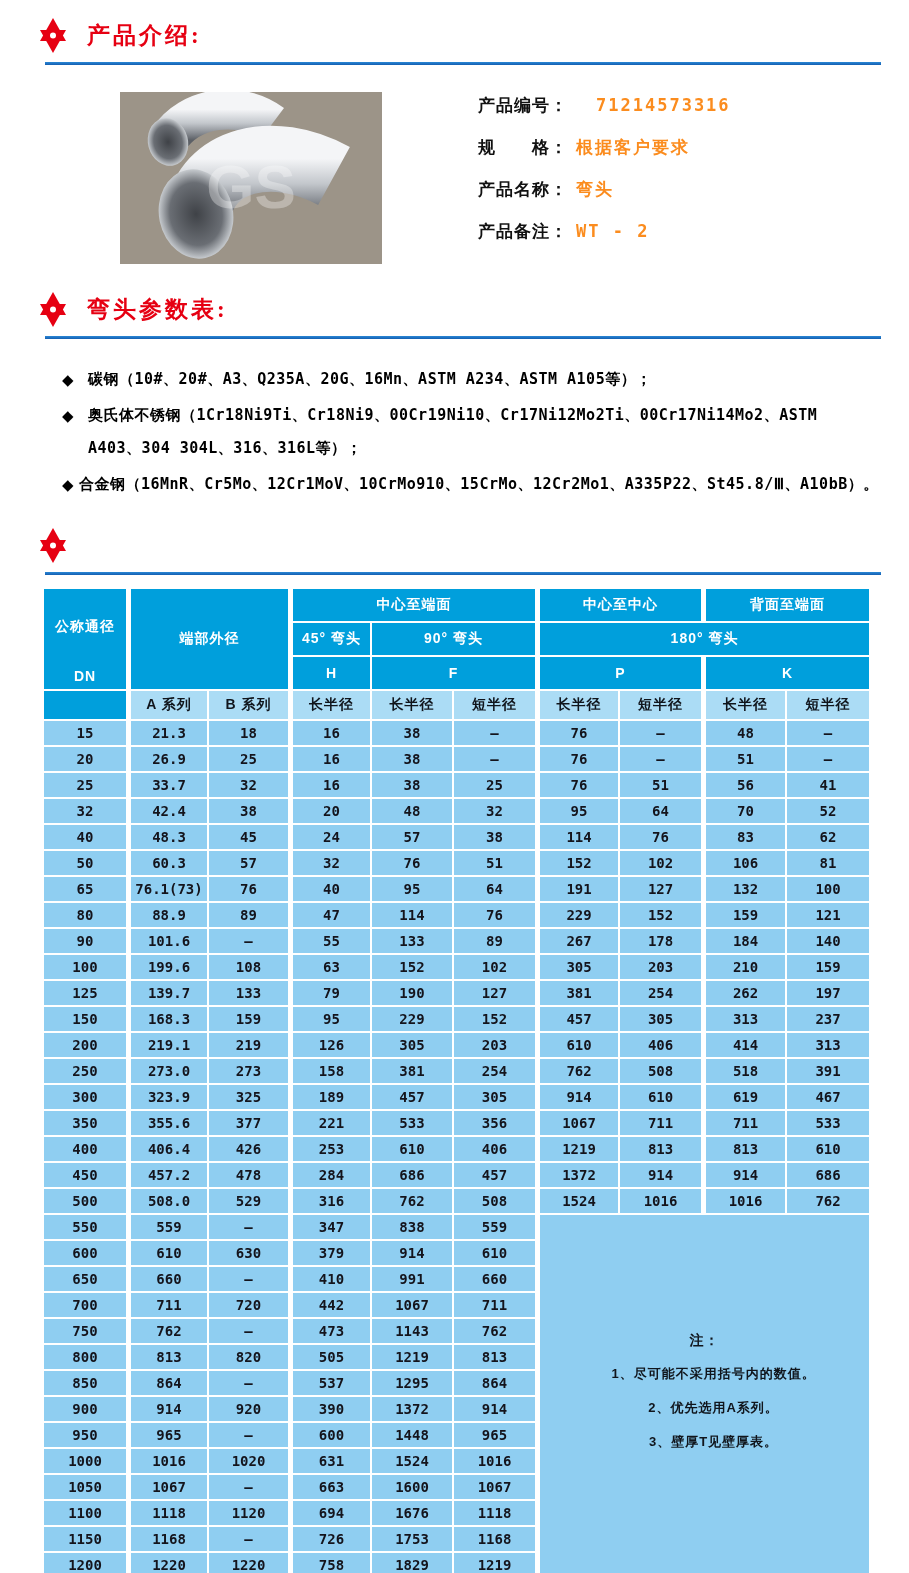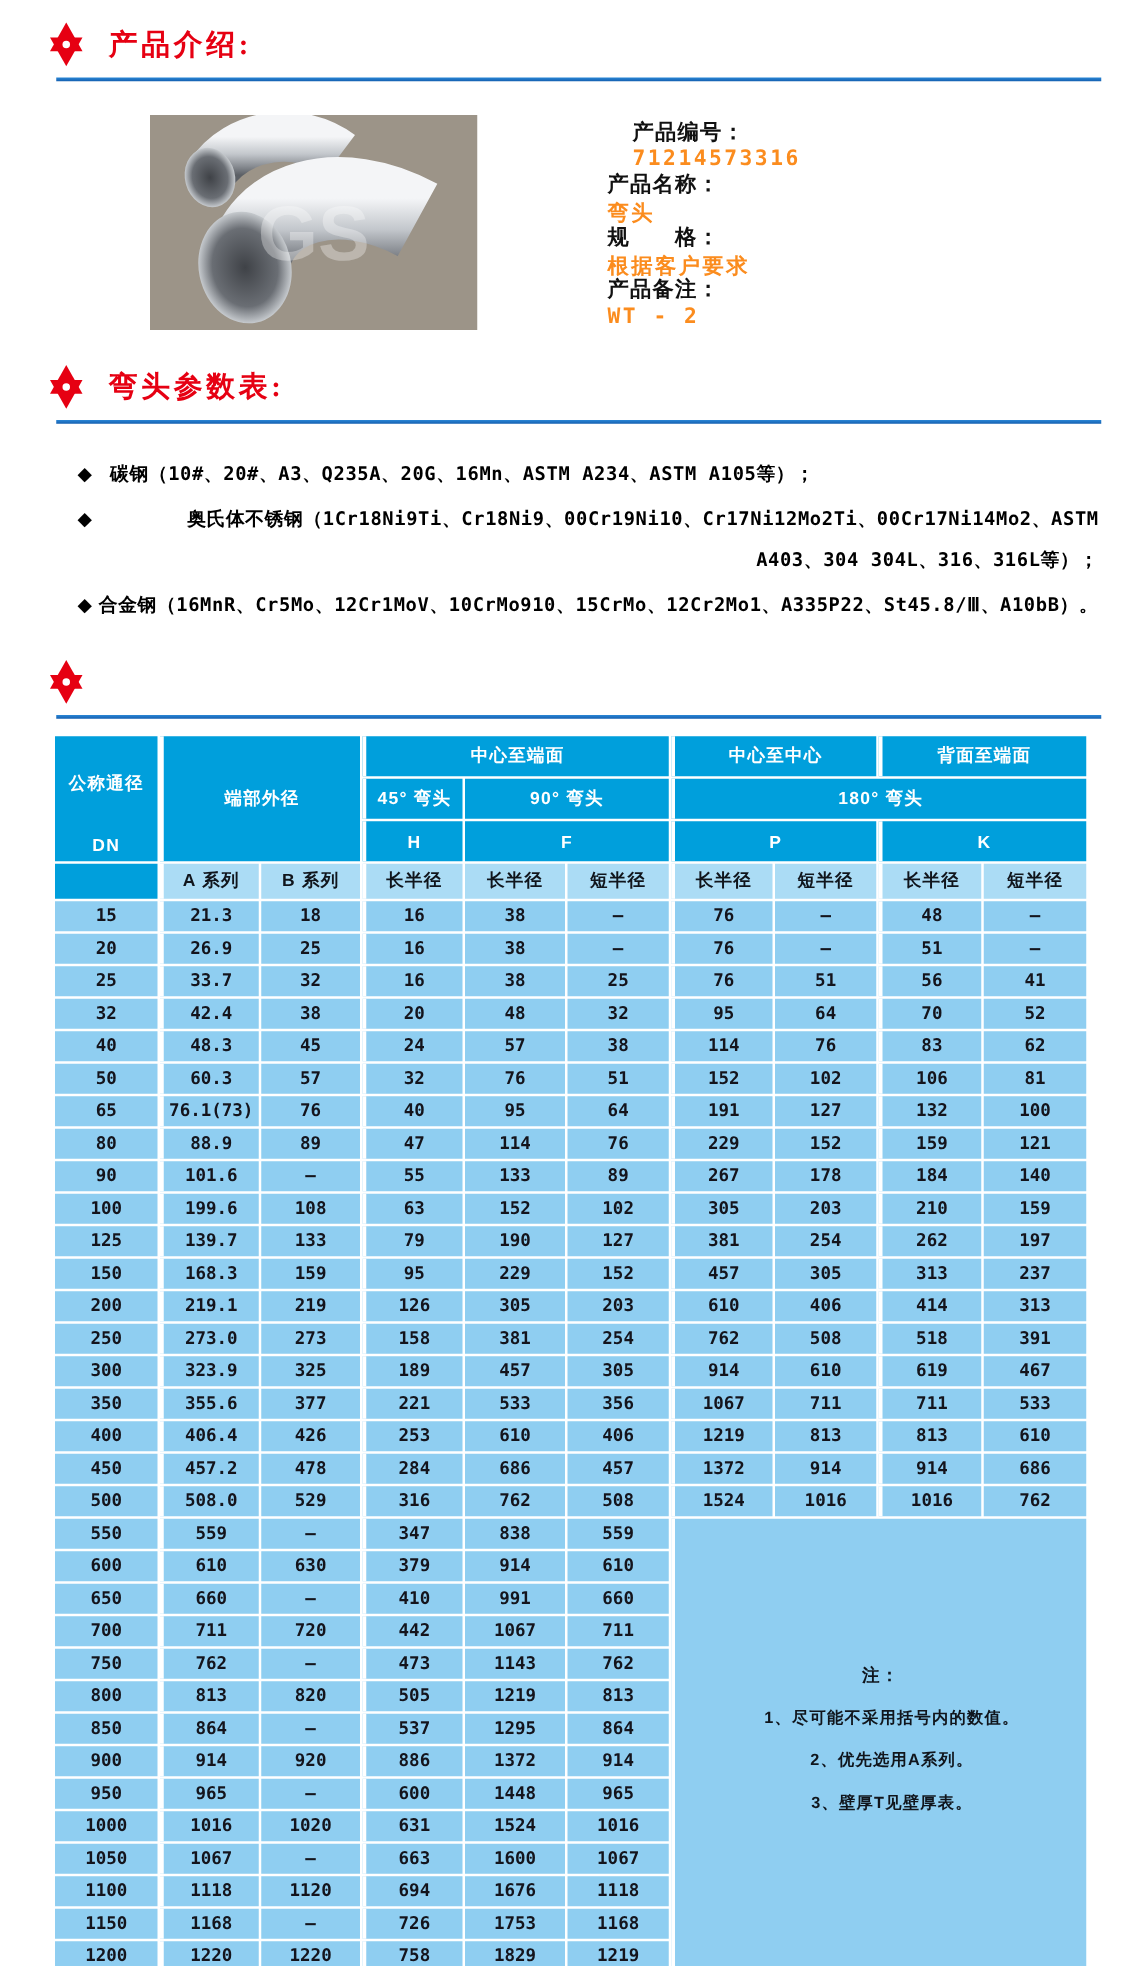--- a/index.html
+++ b/index.html
@@ -10,33 +10,33 @@
   .sec-header{display:flex;align-items:center;gap:17px;margin:0 0 0 36px;padding-top:16px;}
   .star{width:34px;height:38px;flex:0 0 auto;display:block;}
   .sec-title{margin:0;font-family:"Liberation Serif",serif;font-weight:bold;
              font-size:23px;color:#E60012;letter-spacing:3px;}
   .rule{height:3px;background:linear-gradient(#2a87d6,#145fb0);margin:8px 28px 0 45px;}
 
   
   .intro-body{display:flex;margin:27px 0 0 120px;}
   .product-photo{width:262px;height:172px;flex:0 0 auto;}
   .product-fields{margin-left:96px;padding-top:2px;}
-  .field{display:flex;align-items:baseline;height:42px;flex-direction:column;}
+  .field{display:flex;align-items:baseline;height:42px;}
   .flabel{font-weight:bold;font-size:17px;color:#111;letter-spacing:1px;white-space:pre;}
   .fvalue{font-family:"DejaVu Sans Mono",monospace;font-weight:bold;font-size:17px;
           color:#FB8C1E;margin-left:8px;letter-spacing:2px;white-space:pre;}
   .field-0 .fvalue{margin-left:28px;}
 
   
   .materials{margin:24px 30px 0 62px;}
   .mat-item{display:flex;margin-bottom:3px;}
   .mat-bullet{width:26px;flex:0 0 auto;font-size:15px;color:#000;line-height:33px;}
   .mat-item.tight .mat-bullet{width:17px;}
   .mat-text{font-family:"DejaVu Sans Mono",monospace;font-weight:bold;font-size:15px;
-            color:#000;line-height:33px;letter-spacing:0.5px;text-align:right;}
+            color:#000;line-height:33px;letter-spacing:0.5px;}
 
   
   .spec-wrap{margin:12px 0 0 42px;}
   table.spec{border-collapse:separate;border-spacing:2px;table-layout:fixed;
              width:826px;background:#fff;}
   table.spec th,table.spec td{text-align:center;vertical-align:middle;padding:0;overflow:hidden;}
   .hdeep{background:#009FDC;color:#fff;font-size:14px;font-weight:bold;height:28px;letter-spacing:1px;}
   th.hsub{background:#ABDCF5;color:#10151c;font-size:14px;font-weight:bold;height:27px;letter-spacing:1px;}
   table.spec tbody td{background:#8FCEF1;color:#14141c;
       font-family:"DejaVu Sans Mono",monospace;font-weight:bold;font-size:14px;
@@ -90,26 +90,26 @@
       </g>
       <text x="131" y="116" text-anchor="middle" font-size="62" font-weight="bold" fill="rgba(255,255,255,0.32)">GS</text>
     </svg>
 
     <div class="product-fields">
       <div class="field field-0">
         <span class="flabel">产品编号：</span>
         <span class="fvalue">71214573316</span>
       </div>
       <div class="field">
+        <span class="flabel">规　　格：</span>
+        <span class="fvalue">根据客户要求</span>
+      </div>
+      <div class="field">
         <span class="flabel">产品名称：</span>
         <span class="fvalue">弯头</span>
-      </div>
-      <div class="field">
-        <span class="flabel">规　　格：</span>
-        <span class="fvalue">根据客户要求</span>
       </div>
       <div class="field">
         <span class="flabel">产品备注：</span>
         <span class="fvalue">WT - 2</span>
       </div>
     </div>
   </div>
 
   <div class="sec-header" style="padding-top:26px;">
     <svg class="star" viewBox="0 0 32 38">
@@ -482,21 +482,21 @@
             <td class="gb">864</td>
             <td>—</td>
             <td class="gb">537</td>
             <td>1295</td>
             <td>864</td>
           </tr>
           <tr>
             <td>900</td>
             <td class="gb">914</td>
             <td>920</td>
-            <td class="gb">886</td>
+            <td class="gb">390</td>
             <td>1372</td>
             <td>914</td>
           </tr>
           <tr>
             <td>950</td>
             <td class="gb">965</td>
             <td>—</td>
             <td class="gb">600</td>
             <td>1448</td>
             <td>965</td>

